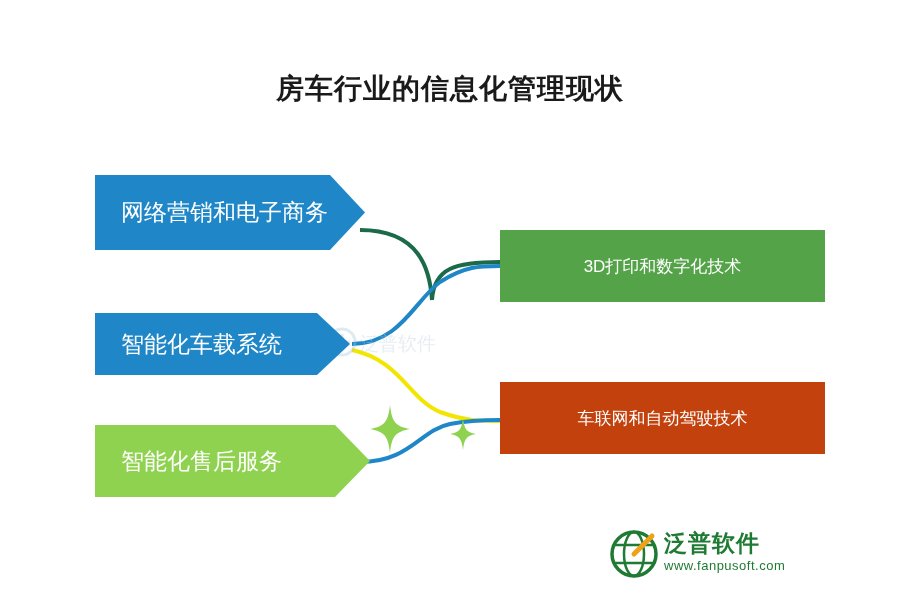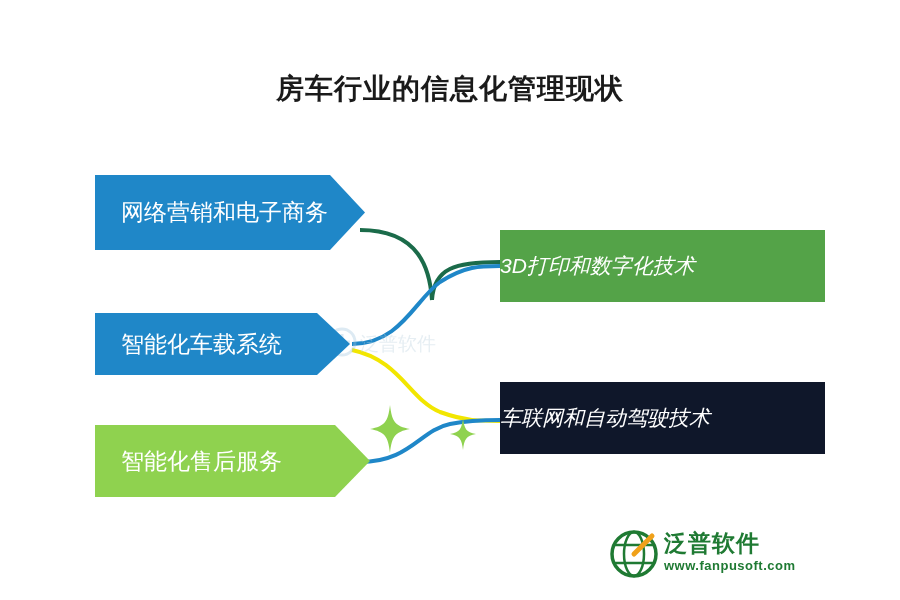--- a/index.html
+++ b/index.html
@@ -51,24 +51,24 @@
     top: 0;
     width: 100%;
     height: 100%;
     z-index: 1;
   }
   
   .rect {
     position: absolute;
     display: flex;
     align-items: center;
+    justify-content: center;
     color: #ffffff;
-    font-size: 21px;
+    font-size: 17px;
     box-sizing: border-box;
-    font-style: italic;
   }
   .connectors {
     position: absolute;
     left: 0;
     top: 0;
     width: 900px;
     height: 600px;
     z-index: 0;
   }
   .watermark-center {
@@ -96,21 +96,20 @@
     color: #1f7a33;
     letter-spacing: 1px;
   }
   .logo-url {
     position: absolute;
     left: 56px;
     top: 32px;
     font-size: 13px;
     color: #1f7a33;
     letter-spacing: 0.5px;
-    font-weight: bold;
   }
   .sparkle {
     position: absolute;
     z-index: 3;
   }
 </style>
 </head>
 <body>
 
 <div class="stage">
@@ -153,21 +152,21 @@
     <svg class="chev-bg" viewBox="0 0 255 62" preserveAspectRatio="none">
       <polygon points="0,0 222,0 255,31 222,62 0,62" fill="#1f87c8"></polygon>
     </svg>
     <span>智能化车载系统</span>
   </div>
 
   <div class="rect" style="left:500px; top:230px; width:325px; height:72px; background:#54a348;">
     <span>3D打印和数字化技术</span>
   </div>
 
-  <div class="rect" style="left:500px; top:382px; width:325px; height:72px; background:#0f172a;">
+  <div class="rect" style="left:500px; top:382px; width:325px; height:72px; background:#c2410c;">
     <span>车联网和自动驾驶技术</span>
   </div>
 
   <svg class="sparkle" style="left:370px; top:405px;" width="40" height="48" viewBox="0 0 40 48">
     <path d="M20 0 C22 17, 25 21, 40 24 C25 27, 22 31, 20 48 C18 31, 15 27, 0 24 C15 21, 18 17, 20 0 Z" fill="#8fd24f"></path>
   </svg>
   <svg class="sparkle" style="left:450px; top:418px;" width="26" height="32" viewBox="0 0 26 32">
     <path d="M13 0 C14.3 11, 16 14, 26 16 C16 18, 14.3 21, 13 32 C11.7 21, 10 18, 0 16 C10 14, 11.7 11, 13 0 Z" fill="#8fd24f"></path>
   </svg>
 

